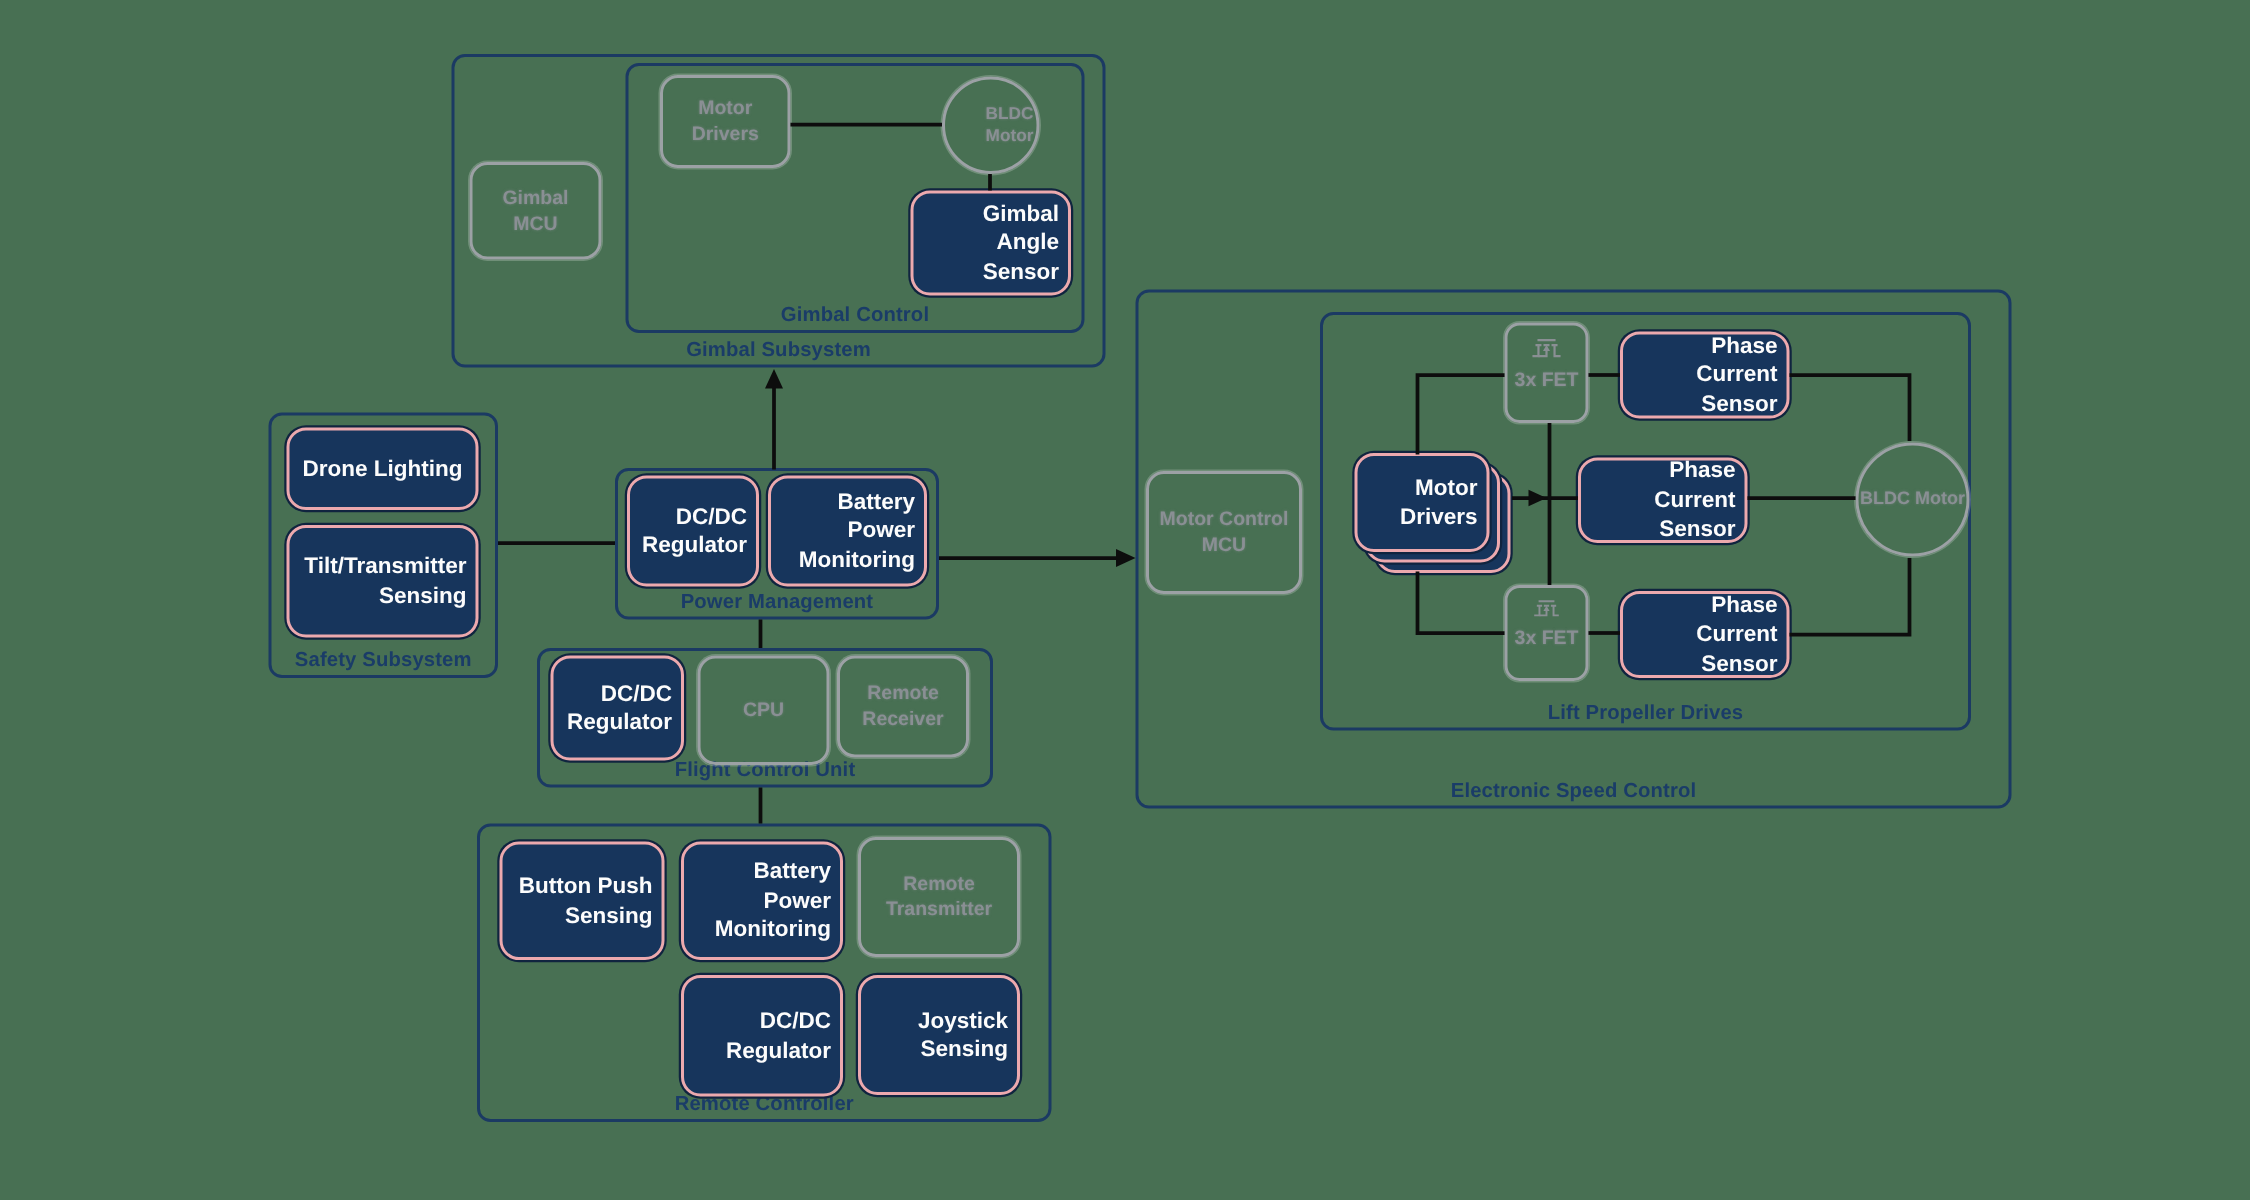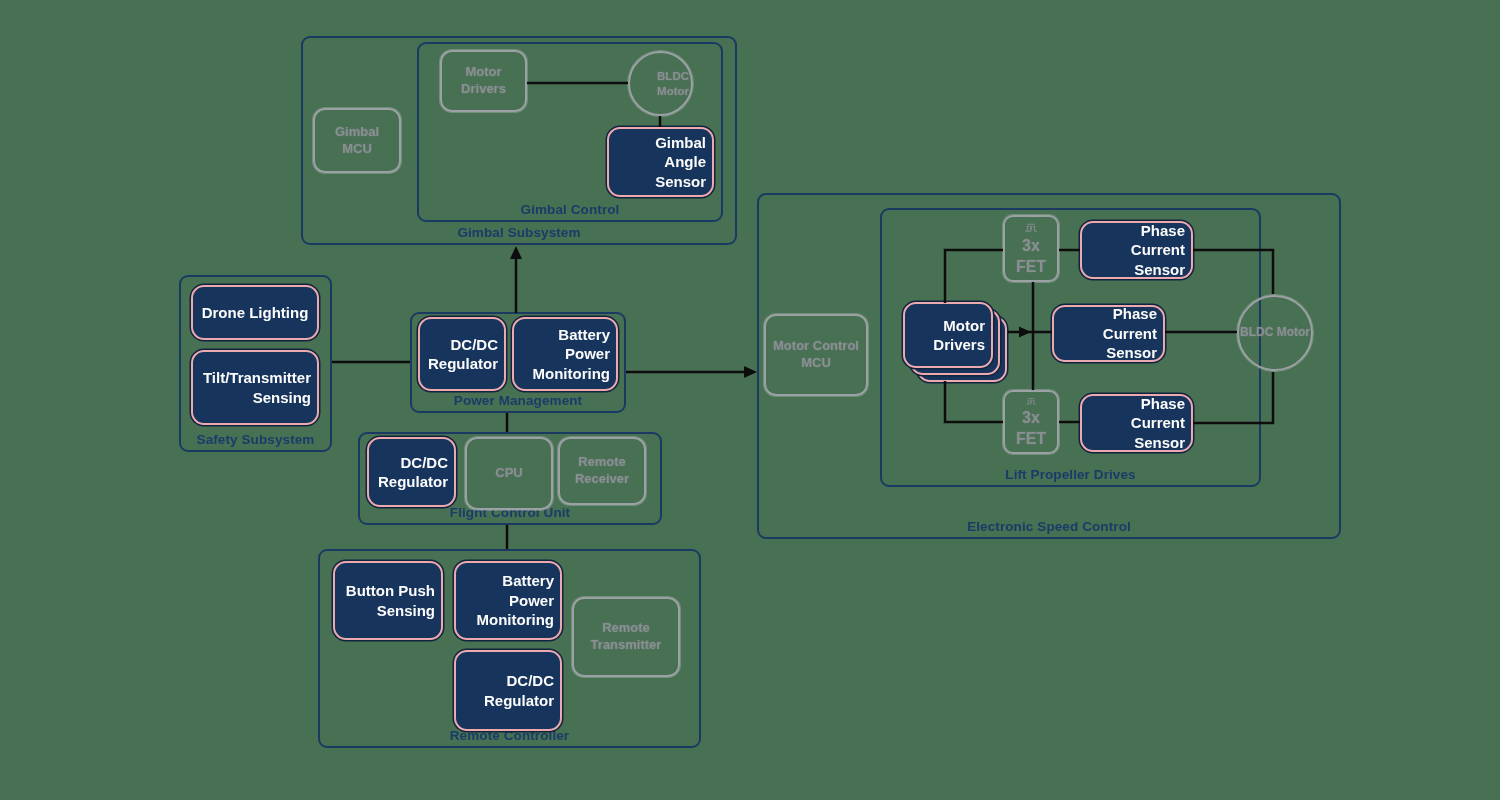--- a/index.html
+++ b/index.html
@@ -70,21 +70,21 @@
   .stack-layer{
     position:absolute;
     background:var(--navy);
     border:2px solid var(--pink);
     box-shadow:0 0 0 1.5px #10243f;
     border-radius:13px;
     box-sizing:border-box;
   }
   .fet-box{
     flex-direction:column;justify-content:flex-start;
-    font-size:16px;border-radius:10px;padding:3px 2px 2px 2px;gap:1px;
+    font-size:13px;border-radius:10px;padding:3px 2px 18px 2px;gap:1px;
   }
   .fet-box svg{display:block;transform:rotate(90deg);}
   svg.wires{
     position:absolute;left:0;top:0;
     pointer-events:none;
     z-index:40;
   }
 </style>
 </head>
 <body>
@@ -119,28 +119,29 @@
   </div>
   <div class="box-navy" style="left:367px;top:437px;width:89px;height:70px;">DC/DC Regulator</div>
   <div class="box-gray" style="left:465px;top:437px;width:88px;height:73px;">CPU</div>
   <div class="box-gray" style="left:558px;top:437px;width:88px;height:68px;">Remote Receiver</div>
 
   <div class="container-box" style="left:318px;top:549px;width:383px;height:199px;">
     <div class="container-label">Remote Controller</div>
   </div>
   <div class="box-navy" style="left:333px;top:561px;width:110px;height:79px;">Button Push Sensing</div>
   <div class="box-navy" style="left:454px;top:561px;width:108px;height:79px;">Battery Power Monitoring</div>
-  <div class="box-gray" style="left:572px;top:558px;width:108px;height:80px;margin-top:39px;">Remote Transmitter</div>
+  <div class="box-gray" style="left:572px;top:558px;width:108px;height:80px;">Remote Transmitter</div>
   <div class="box-navy" style="left:454px;top:650px;width:108px;height:81px;">DC/DC Regulator</div>
+  <div class="box-navy" style="left:572px;top:650px;width:108px;height:80px;">Joystick Sensing</div>
 
   <div class="container-box" style="left:757px;top:193px;width:584px;height:346px;">
     <div class="container-label">Electronic Speed Control</div>
   </div>
   <div class="box-gray" style="left:764px;top:300px;width:104px;height:82px;margin-top:14px;">Motor Control MCU</div>
-  <div class="container-box" style="left:880px;top:208px;width:381px;height:279px;">
+  <div class="container-box" style="left:880px;top:208px;width:434px;height:279px;">
     <div class="container-label">Lift Propeller Drives</div>
   </div>
 
   <div class="stack-layer" style="left:917px;top:316px;width:90px;height:66px;"></div>
   <div class="stack-layer" style="left:910px;top:309px;width:90px;height:66px;"></div>
   <div class="box-navy" style="left:903px;top:302px;width:90px;height:66px;">Motor Drivers</div>
 
   <div class="box-gray fet-box" style="left:1003px;top:215px;width:56px;height:67px;">
     <svg width="36" height="36" viewBox="0 0 36 36">
       <g stroke="#8a8f94" stroke-width="2.2" fill="none">

